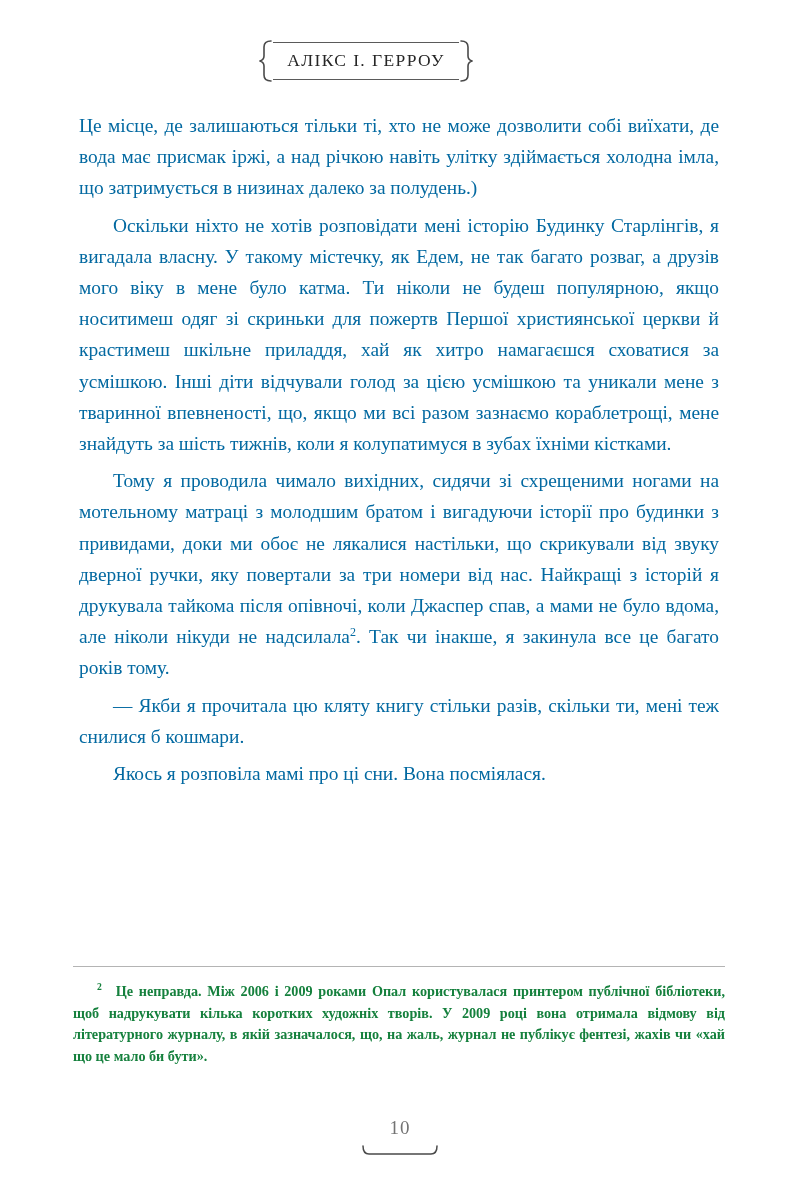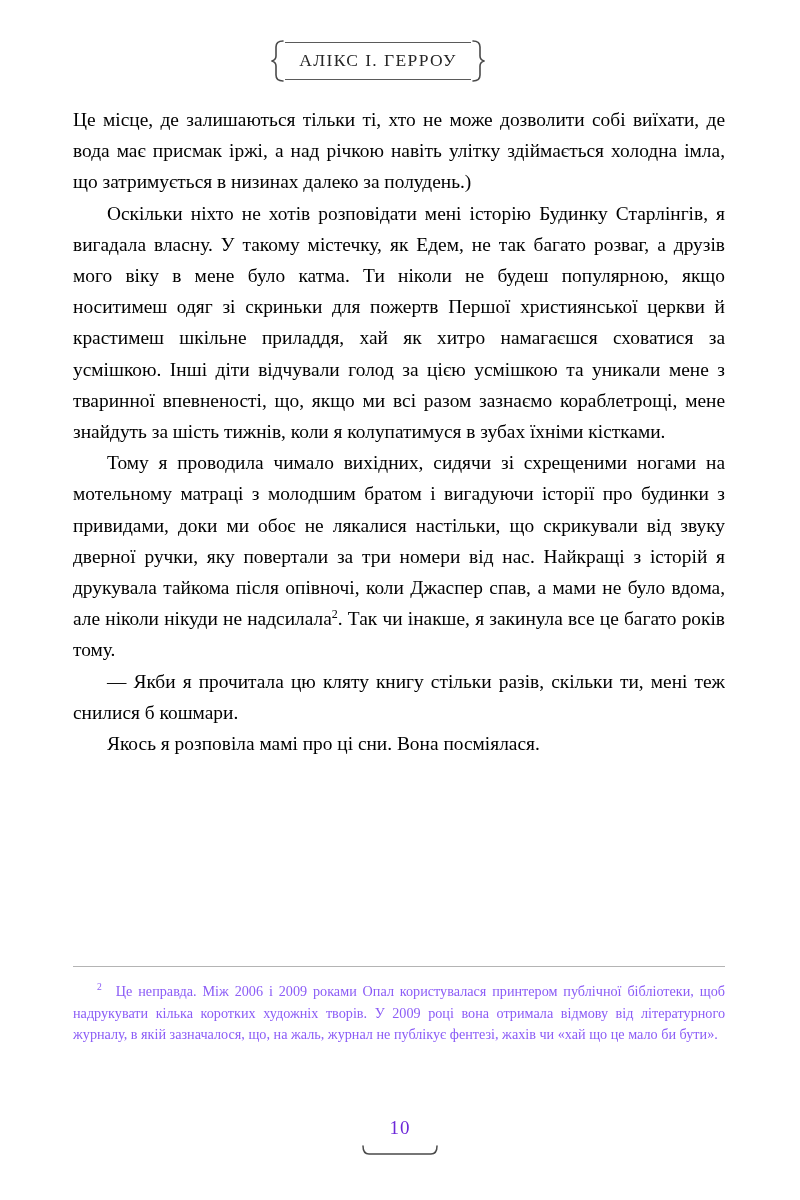--- a/index.html
+++ b/index.html
@@ -27,21 +27,20 @@
   
   .header-zone {
     position: absolute;
     left: 0;
     top: 38px;
     width: 732px;
     height: 46px;
     display: flex;
     align-items: center;
     justify-content: center;
-    padding-left: 12px;
   }
   .header-frame {
     position: relative;
     display: inline-flex;
     align-items: center;
     justify-content: center;
     height: 44px;
     padding: 0 26px;
   }
   
@@ -79,28 +78,28 @@
   }
 
   
   .body-zone {
     position: absolute;
     left: 73px;
     top: 104px;
     width: 652px;
   }
   p.para {
-    margin: 0;
+    margin: 6px;
     font-size: 19.4px;
     line-height: 31.2px;
     text-align: justify;
     text-justify: inter-word;
     text-indent: 34px;
     hyphens: manual;
-    color: #000000;
+    color: #0369a1;
   }
   p.para.no-indent { text-indent: 0; }
   p.para sup {
     font-size: 0.62em;
     vertical-align: super;
     line-height: 0;
   }
 
   
   .footnote-zone {
@@ -115,22 +114,23 @@
     background: #b4b4b4;
     border: 0;
     margin: 0 0 14px 0;
   }
   .footnote-text {
     margin: 0;
     font-size: 14.2px;
     line-height: 21.6px;
     text-align: justify;
     text-justify: inter-word;
-    color: #8b5cf6;
+    color: #15803d;
     text-indent: 0;
+    font-weight: bold;
   }
   .footnote-text .fn-marker {
     font-size: 0.68em;
     vertical-align: super;
     line-height: 0;
     margin-left: 24px;
     margin-right: 14px;
   }
 
   
@@ -139,21 +139,21 @@
     left: 0;
     top: 1118px;
     width: 800px;
     display: flex;
     flex-direction: column;
     align-items: center;
   }
   .folio-number {
     font-size: 19px;
     letter-spacing: 1px;
-    color: #6d28d9;
+    color: #737373;
     line-height: 1;
     margin-bottom: 7px;
   }
   .folio-ornament {
     width: 78px;
     height: 13px;
     color: #4a4a4a;
   }
   .folio-ornament svg { display: block; width: 78px; height: 13px; }
 </style>

